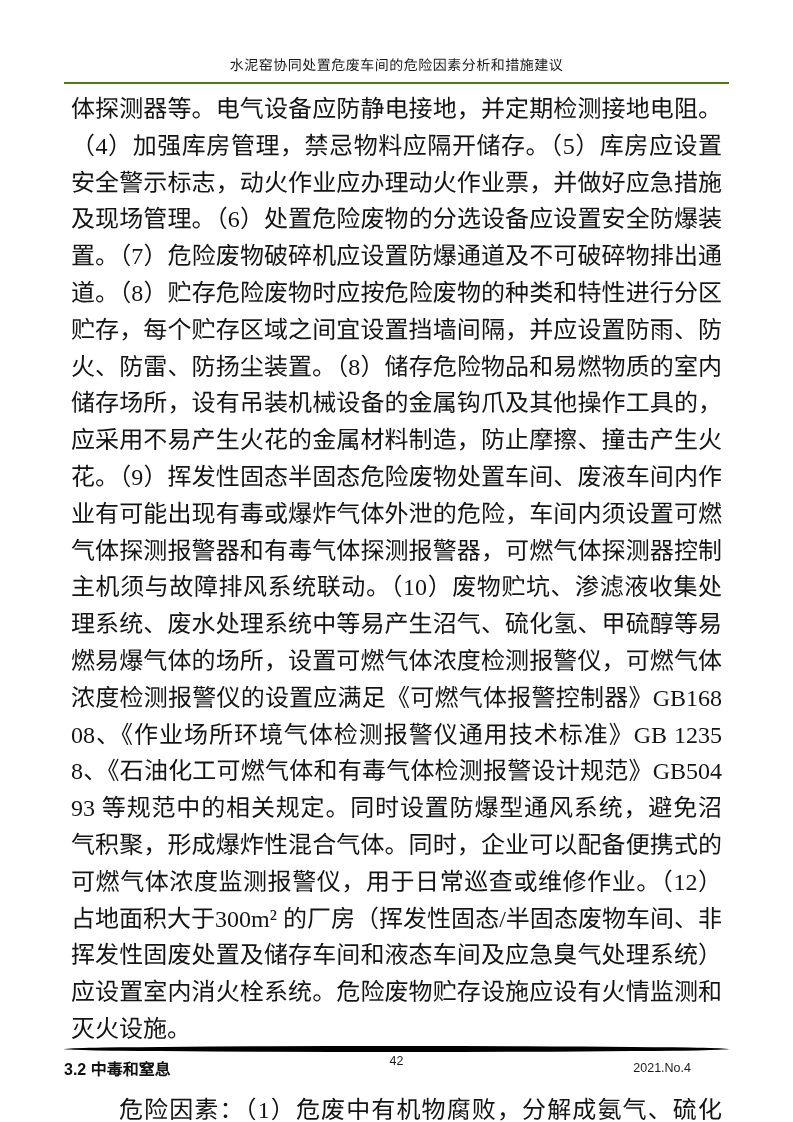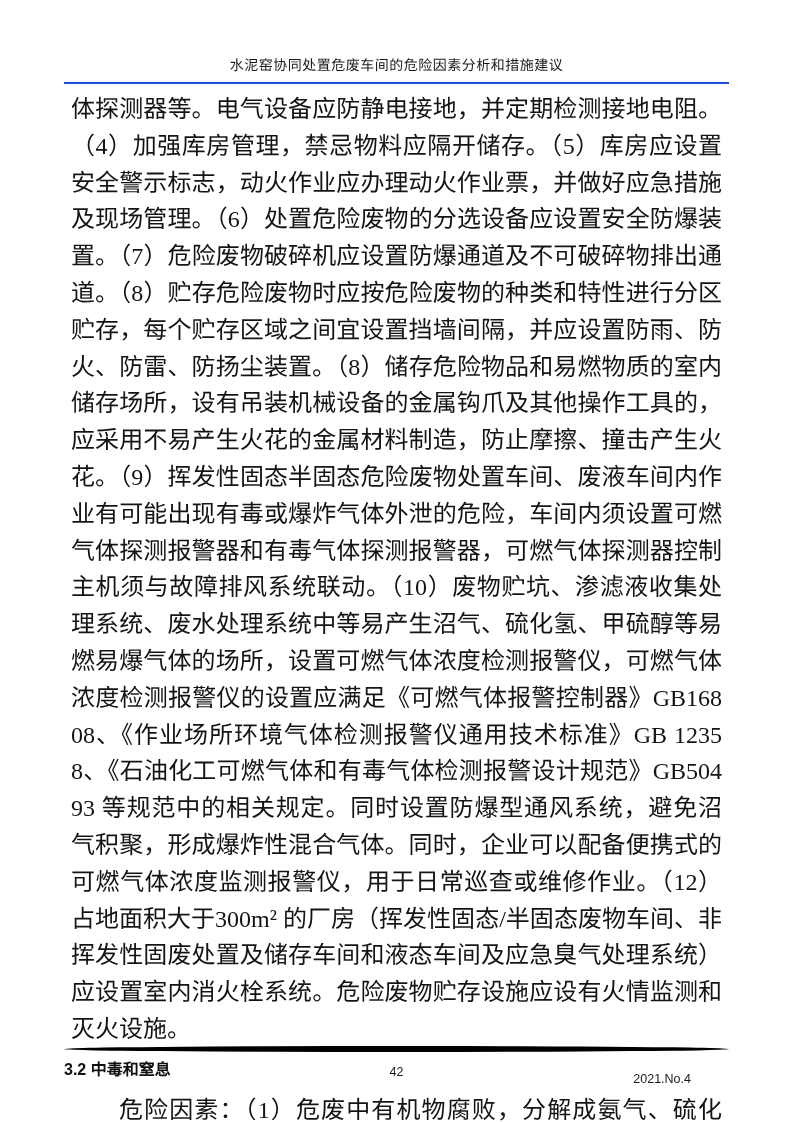--- a/index.html
+++ b/index.html
@@ -14,21 +14,21 @@
     background: #ffffff;
     overflow: hidden;
     color: #141414;
     font-family: "Liberation Serif", "DejaVu Serif", serif;
   }
   
   .page-header {
     margin: 0 64px;
     padding-top: 56px;
     padding-bottom: 7px;
-    border-bottom: 2px solid #1d4ed8;
+    border-bottom: 2px solid #4d7c0f;
   }
   .running-head {
     text-align: center;
     font-size: 14px;
     line-height: 19px;
     letter-spacing: 0.5px;
     color: #1a1a1a;
     white-space: nowrap;
   }
   
@@ -64,21 +64,21 @@
   }
   .footer-bar {
     width: 100%;
     height: 6px;
     background: #000000;
     border-radius: 50%;
   }
   .footer-row {
     position: relative;
     height: 18px;
-    margin-top: 12px;
+    margin-top: 1px;
     font-family: "Liberation Sans", "DejaVu Sans", sans-serif;
     font-size: 12.5px;
     color: #1a1a1a;
   }
   .page-number {
     position: absolute;
     left: 50%;
     transform: translateX(-50%);
     top: 1px;
   }

